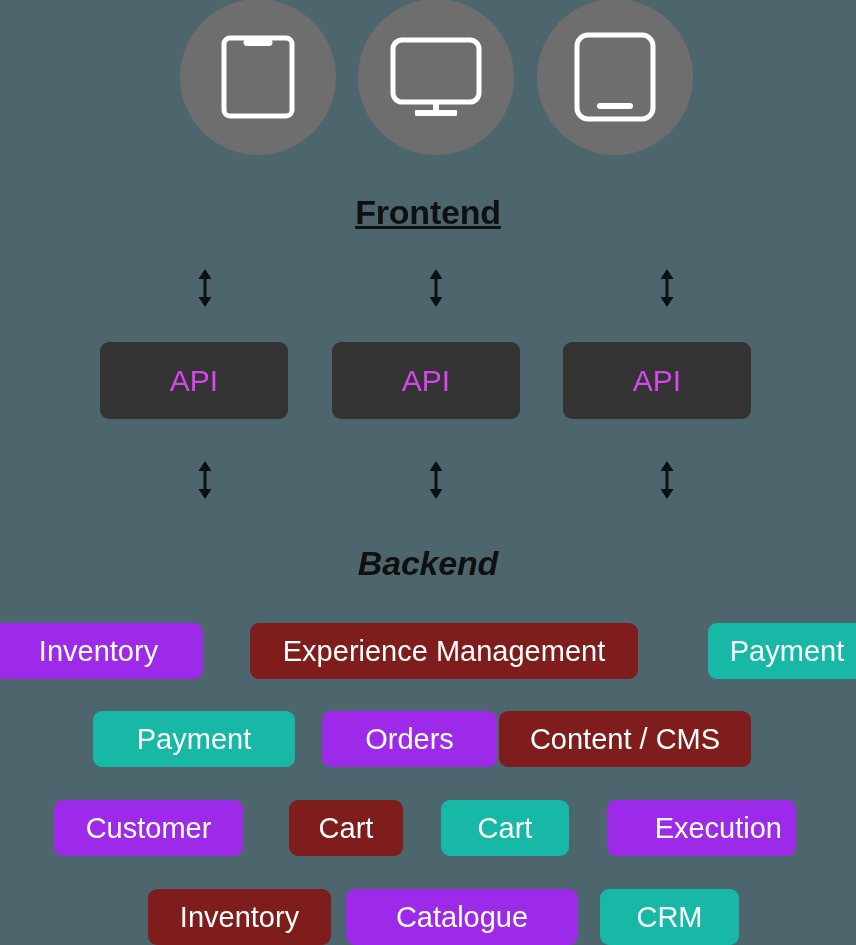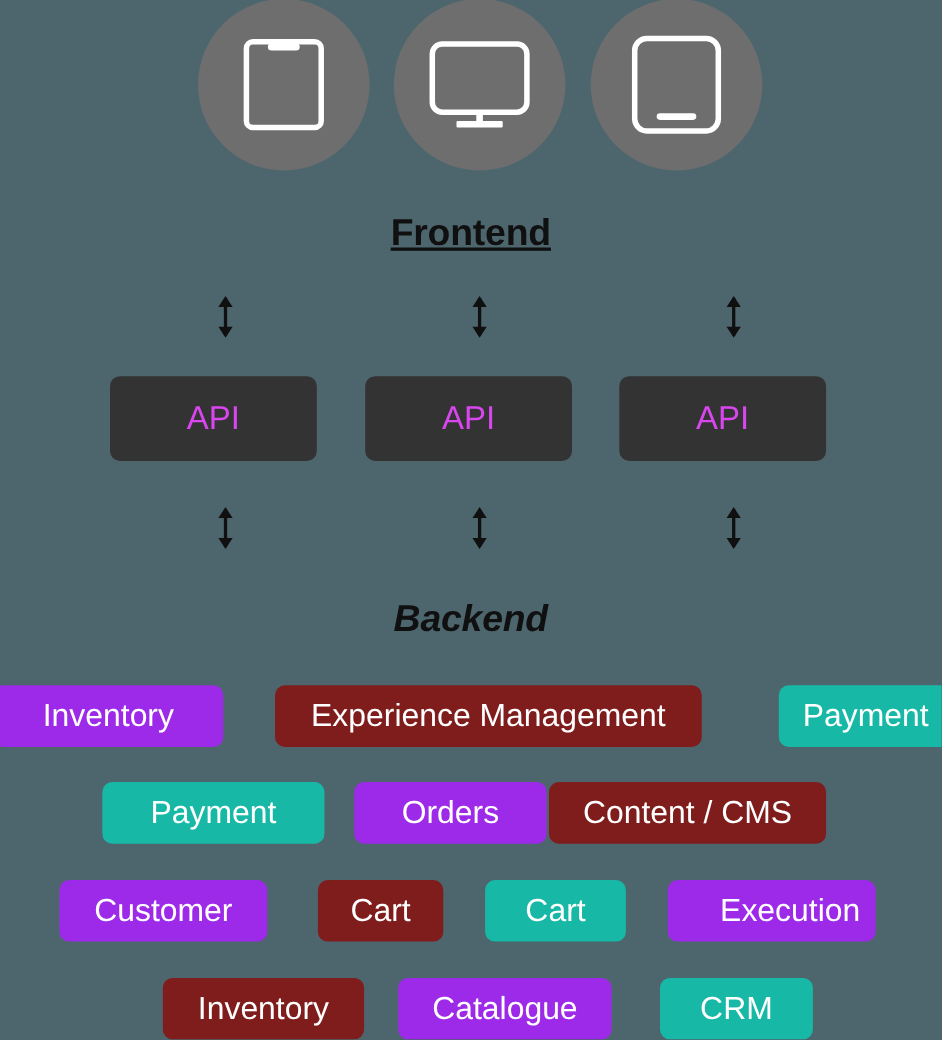--- a/index.html
+++ b/index.html
@@ -209,20 +209,20 @@
   <div class="chip teal" style="left:441px; top:800px; width:128px;">
     <span>Cart</span>
   </div>
   <div class="chip purple" style="left:607px; top:800px; width:189px;justify-content:flex-end;">
     <span>Execution</span>
   </div>
 
   <div class="chip blue" style="left:148px; top:889px; width:183px;">
     <span>Inventory</span>
   </div>
-  <div class="chip purple" style="left:362px; top:889px; width:194px;">
+  <div class="chip purple" style="left:346px; top:889px; width:232px;">
     <span>Catalogue</span>
   </div>
   <div class="chip teal" style="left:600px; top:889px; width:139px;">
     <span>CRM</span>
   </div>
 
 </div>
 
 </body></html>

